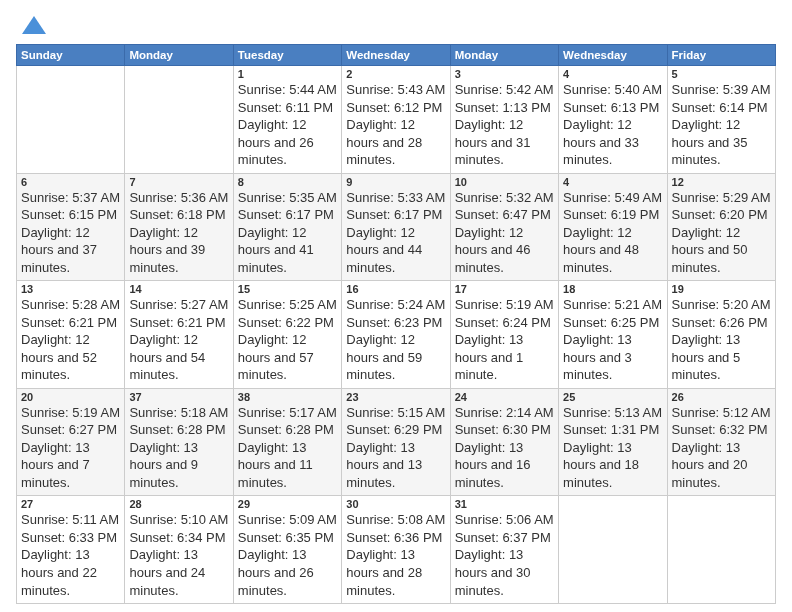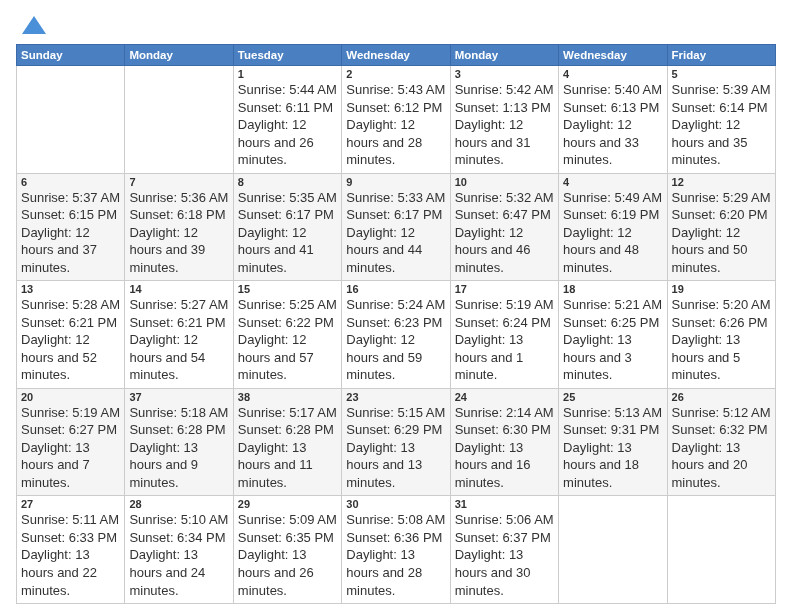--- a/index.html
+++ b/index.html
@@ -288,21 +288,21 @@
           </td>
           <td>
             <span class="day-number">24</span>
             <div class="day-info">Sunrise: 2:14 AM
 Sunset: 6:30 PM
 Daylight: 13 hours and 16 minutes.</div>
           </td>
           <td>
             <span class="day-number">25</span>
             <div class="day-info">Sunrise: 5:13 AM
-Sunset: 9:31 PM
+Sunset: 1:31 PM
 Daylight: 13 hours and 18 minutes.</div>
           </td>
           <td>
             <span class="day-number">26</span>
             <div class="day-info">Sunrise: 5:12 AM
 Sunset: 6:32 PM
 Daylight: 13 hours and 20 minutes.</div>
           </td>
         </tr>
         <tr>

